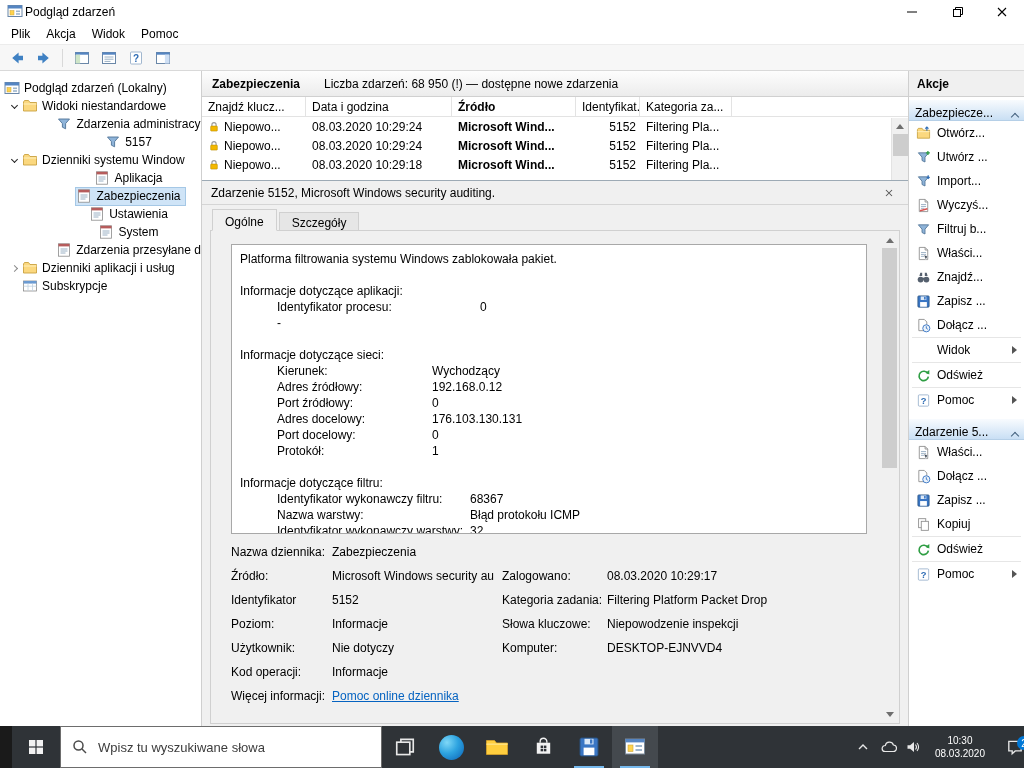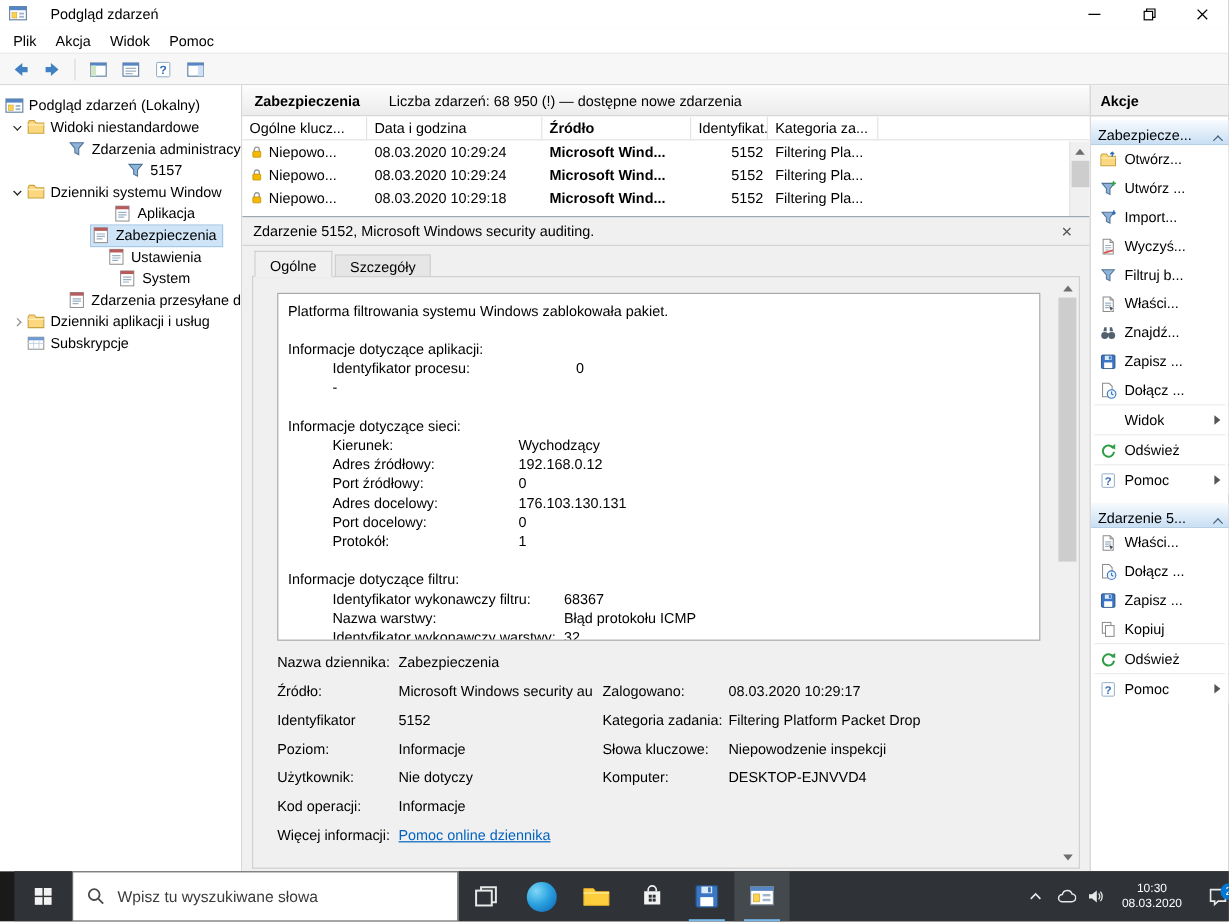--- a/index.html
+++ b/index.html
@@ -3,21 +3,21 @@
 <meta charset="utf-8">
 <title>Podgląd zdarzeń</title>
 <style>
   * { box-sizing: border-box; margin: 0; padding: 0; }
   html, body { width: 1024px; height: 768px; }
   body { font-family: "Liberation Sans", "DejaVu Sans", sans-serif; font-size: 12px; color: #000; }
   .screen { position: relative; width: 1024px; height: 768px; overflow: hidden; background: #1a1a1a; }
 
   
   .window { position: absolute; left: 0; top: 0; width: 1024px; height: 726px; background: #f0f0f0; display: flex; flex-direction: column; }
-  .titlebar { height: 24px; flex: none; background: #fff; display: flex; align-items: center; padding-left: 7px; gap: 19px; }
+  .titlebar { height: 24px; flex: none; background: #fff; display: flex; align-items: center; padding-left: 7px; gap: 2px; }
   .title-text { font-size: 12px; }
   .win-btns { margin-left: auto; display: flex; height: 24px; }
   .win-btn { width: 45px; display: flex; align-items: center; justify-content: center; }
   .menubar { height: 20px; flex: none; background: #fff; display: flex; align-items: center; padding-left: 3px; }
   .menu-item { padding: 3px 8px; }
   .toolbar { height: 27px; flex: none; background: #f7f7f7; border-top: 1px solid #ececec; border-bottom: 1px solid #d9d9d9; display: flex; align-items: center; padding-left: 4px; gap: 2px; }
   .tb-btn { width: 25px; height: 22px; display: flex; align-items: center; justify-content: center; }
   .tb-sep { width: 1px; height: 18px; background: #d9d9d9; margin: 0 4px; }
 
   .main { flex: 1; display: flex; min-height: 0; }
@@ -465,21 +465,21 @@
       </div>
 
       <div class="center">
         <div class="log-titlebar">
           <span class="log-name">Zabezpieczenia</span>
           <span class="log-status">Liczba zdarzeń: 68 950 (!) — dostępne nowe zdarzenia</span>
         </div>
 
         <div class="event-list">
           <div class="el-header">
-            <span class="el-h w1">Ogólne klucz...</span>
+            <span class="el-h w1">Znajdź klucz...</span>
             <span class="el-h w2">Data i godzina</span>
             <span class="el-h w3">Źródło</span>
             <span class="el-h w4">Identyfikat...</span>
             <span class="el-h w5">Kategoria za...</span>
           </div>
           <div class="el-row">
             <span class="el-c w1">
                 <svg class="lock" viewBox="0 0 16 16">
                   <use href="#i-lock"></use>
                 </svg>

